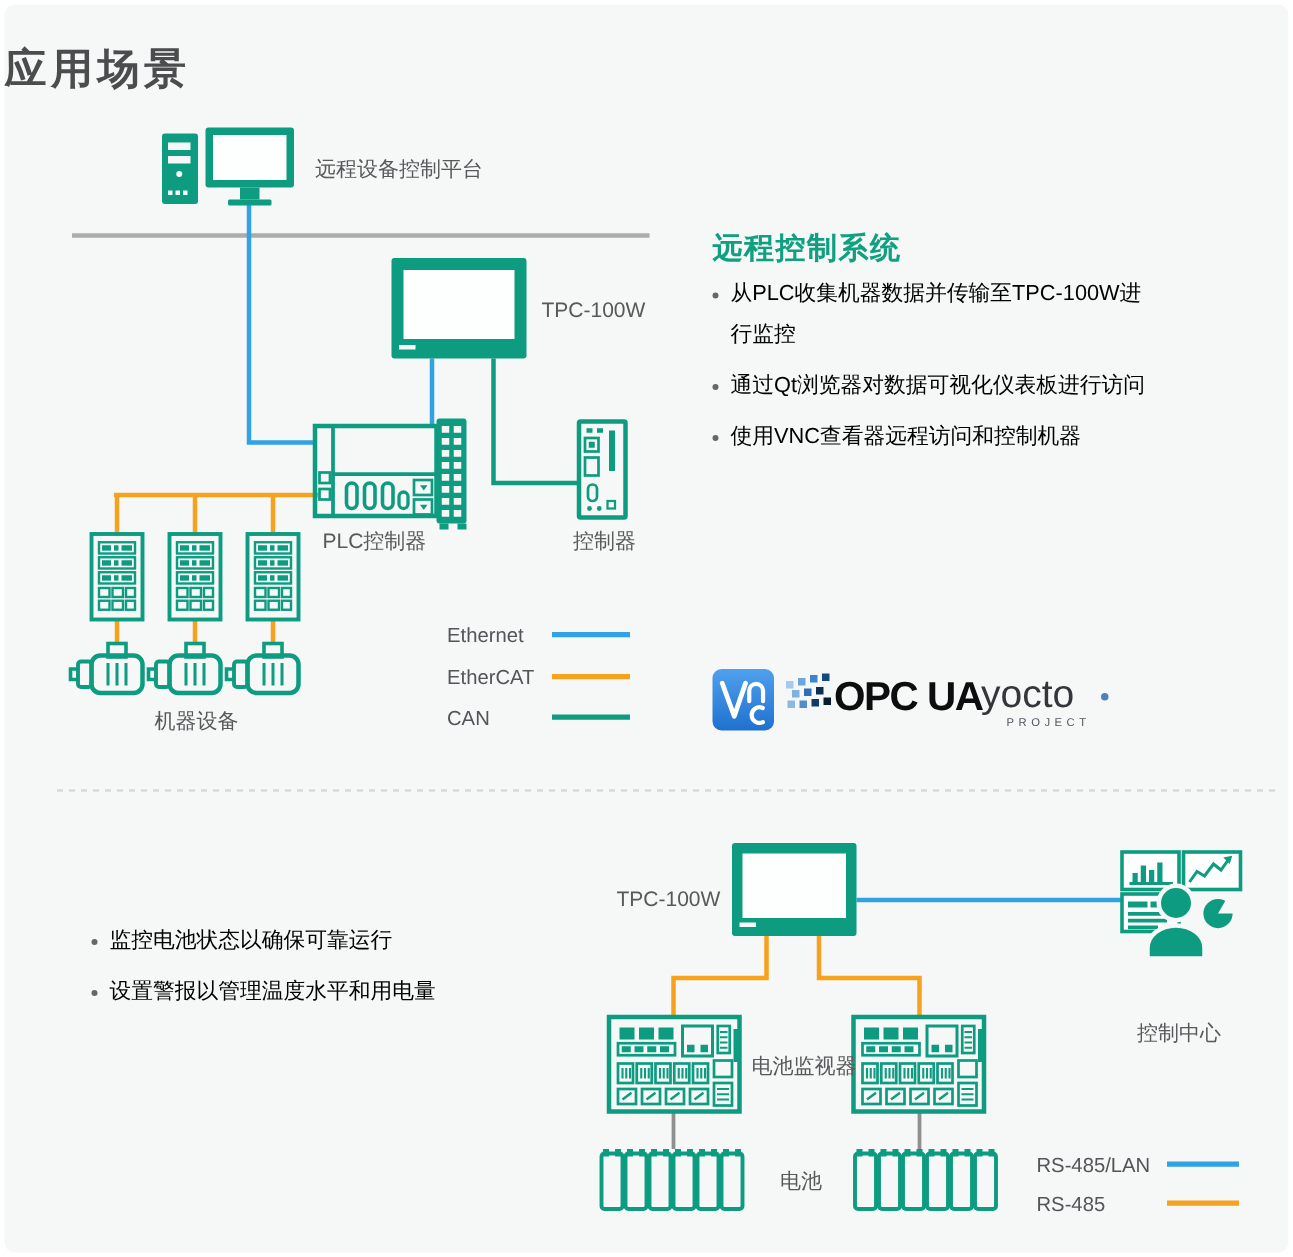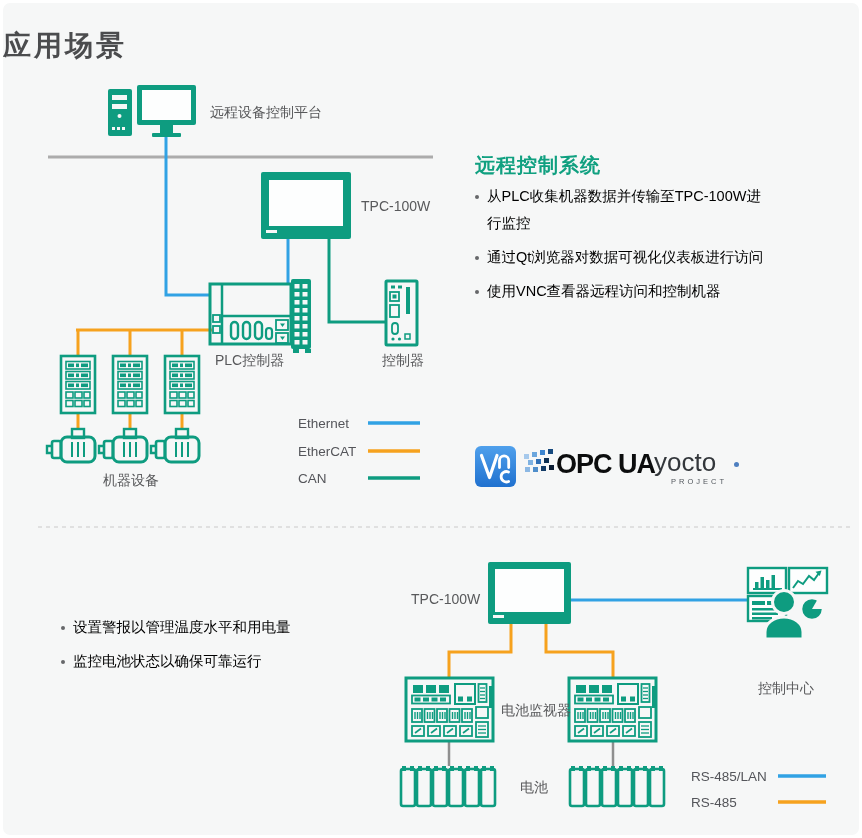--- a/index.html
+++ b/index.html
@@ -339,22 +339,22 @@
     <span class="trail"></span>
     <span class="opcua-text">OPC UA</span>
   </div>
   <div class="abs yocto">
     <div class="yocto-main">yocto</div>
     <div class="yocto-sub">PROJECT</div>
   </div>
   <div class="abs yocto-dot"></div>
 
   <ul class="abs bullets" style="left:57px;top:611px;width:262px">
+    <li>监控电池状态以确保可靠运行</li>
     <li>设置警报以管理温度水平和用电量</li>
-    <li>监控电池状态以确保可靠运行</li>
   </ul>
 
   <div class="abs lbl" style="left:408px;top:588px">TPC-100W</div>
   <div class="abs lbl" style="left:755px;top:677px">控制中心</div>
   <div class="abs lbl" style="left:498px;top:699px">电池监视器</div>
   <div class="abs lbl" style="left:517px;top:776px">电池</div>
 
   <div class="abs legend-lbl" style="left:688px;top:766px">RS-485/LAN</div>
   <div class="abs legend-lbl" style="left:688px;top:792px">RS-485</div>
 

